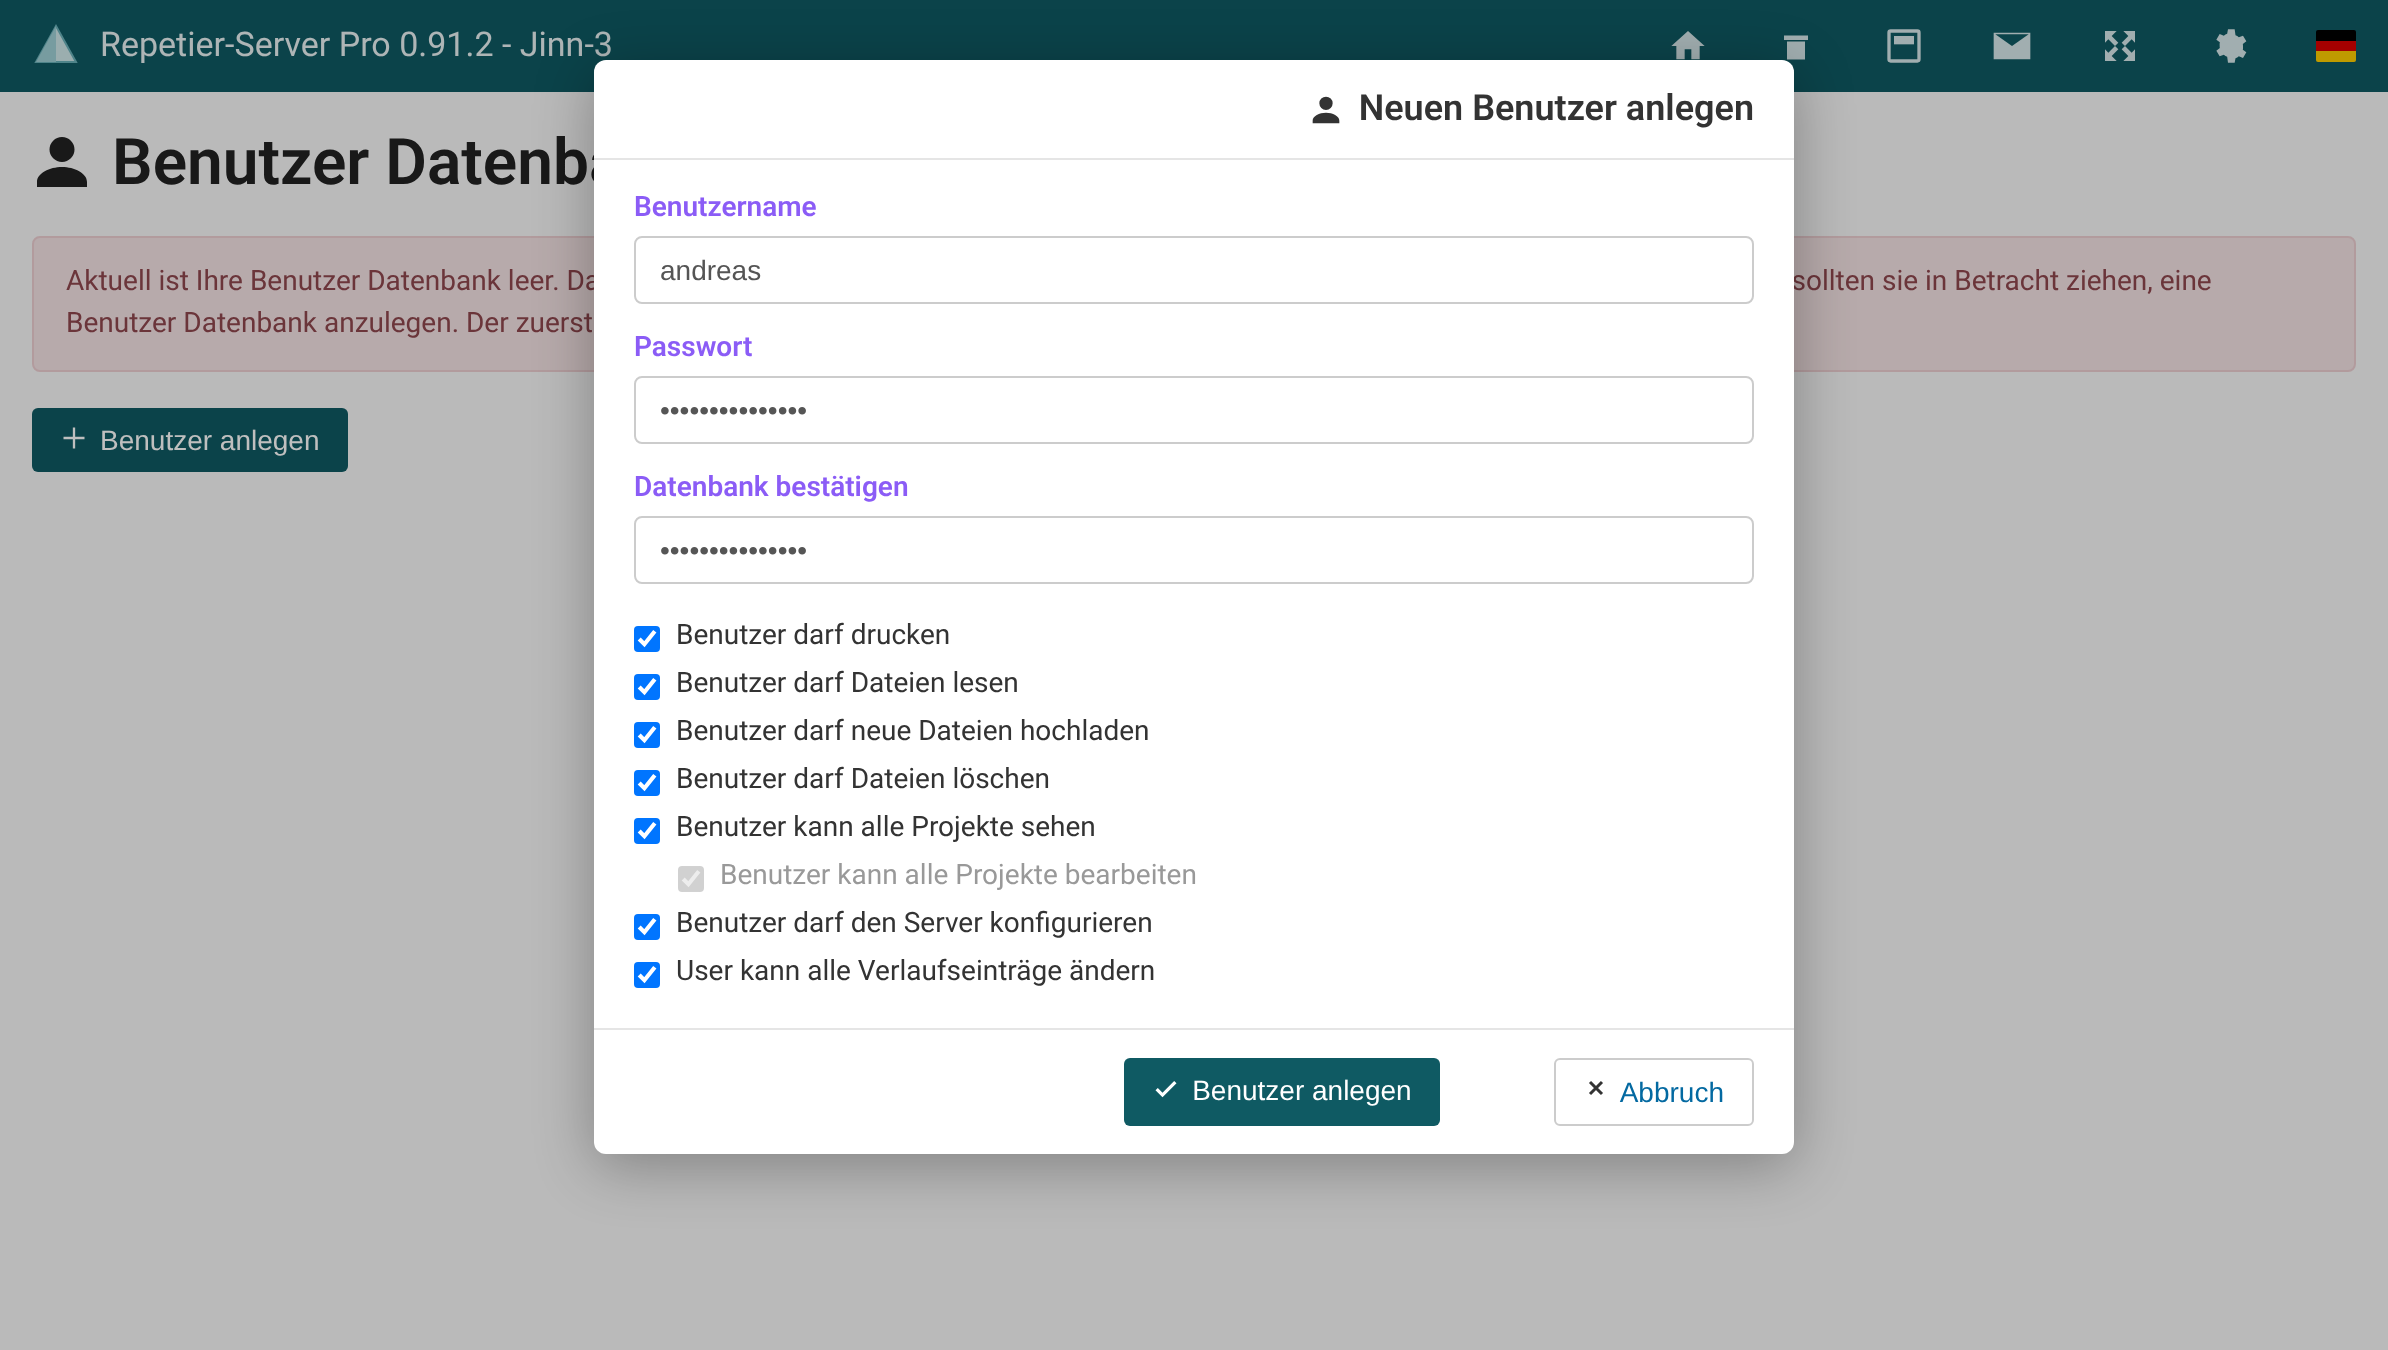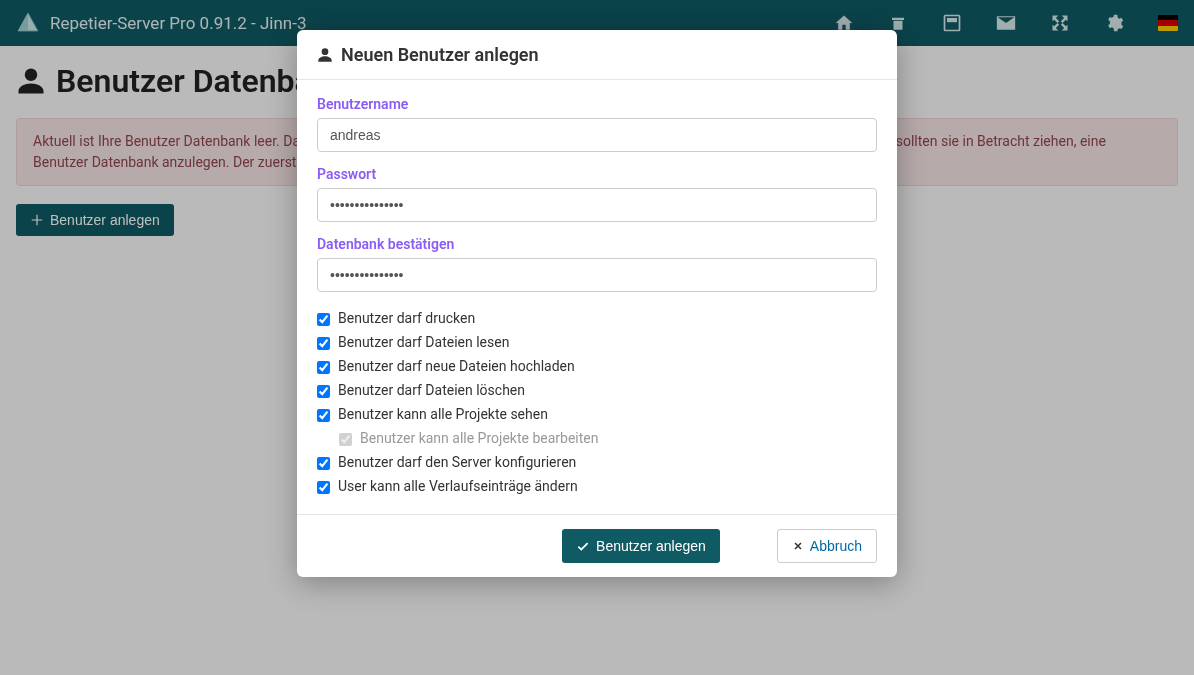--- a/index.html
+++ b/index.html
@@ -69,21 +69,20 @@
     border: 1px solid #eecfd2;
     color: #8f474e;
     padding: 12px 16px;
     border-radius: 4px;
     font-size: 14px;
     line-height: 1.5;
     margin-bottom: 18px;
   }
   .btn {
     display: inline-flex;
-    align-items: center;
     padding: 8px 14px;
     border-radius: 3px;
     border: none;
     cursor: pointer;
     font-size: 14px;
     gap: 6px;
   }
   .btn-teal {
     background: #0f5a63;
     color: #fff;
@@ -111,20 +110,21 @@
   }
   .modal-header {
     padding: 14px 20px;
     border-bottom: 1px solid #e5e5e5;
     font-size: 18px;
     font-weight: 600;
     display: flex;
     align-items: center;
     gap: 8px;
     color: #333;
+    justify-content: flex-end;
   }
   .modal-body {
     padding: 16px 20px;
   }
   .form-group { margin-bottom: 14px; }
   .form-group label {
     display: block;
     font-weight: 600;
     font-size: 14px;
     color: #8b5cf6;

